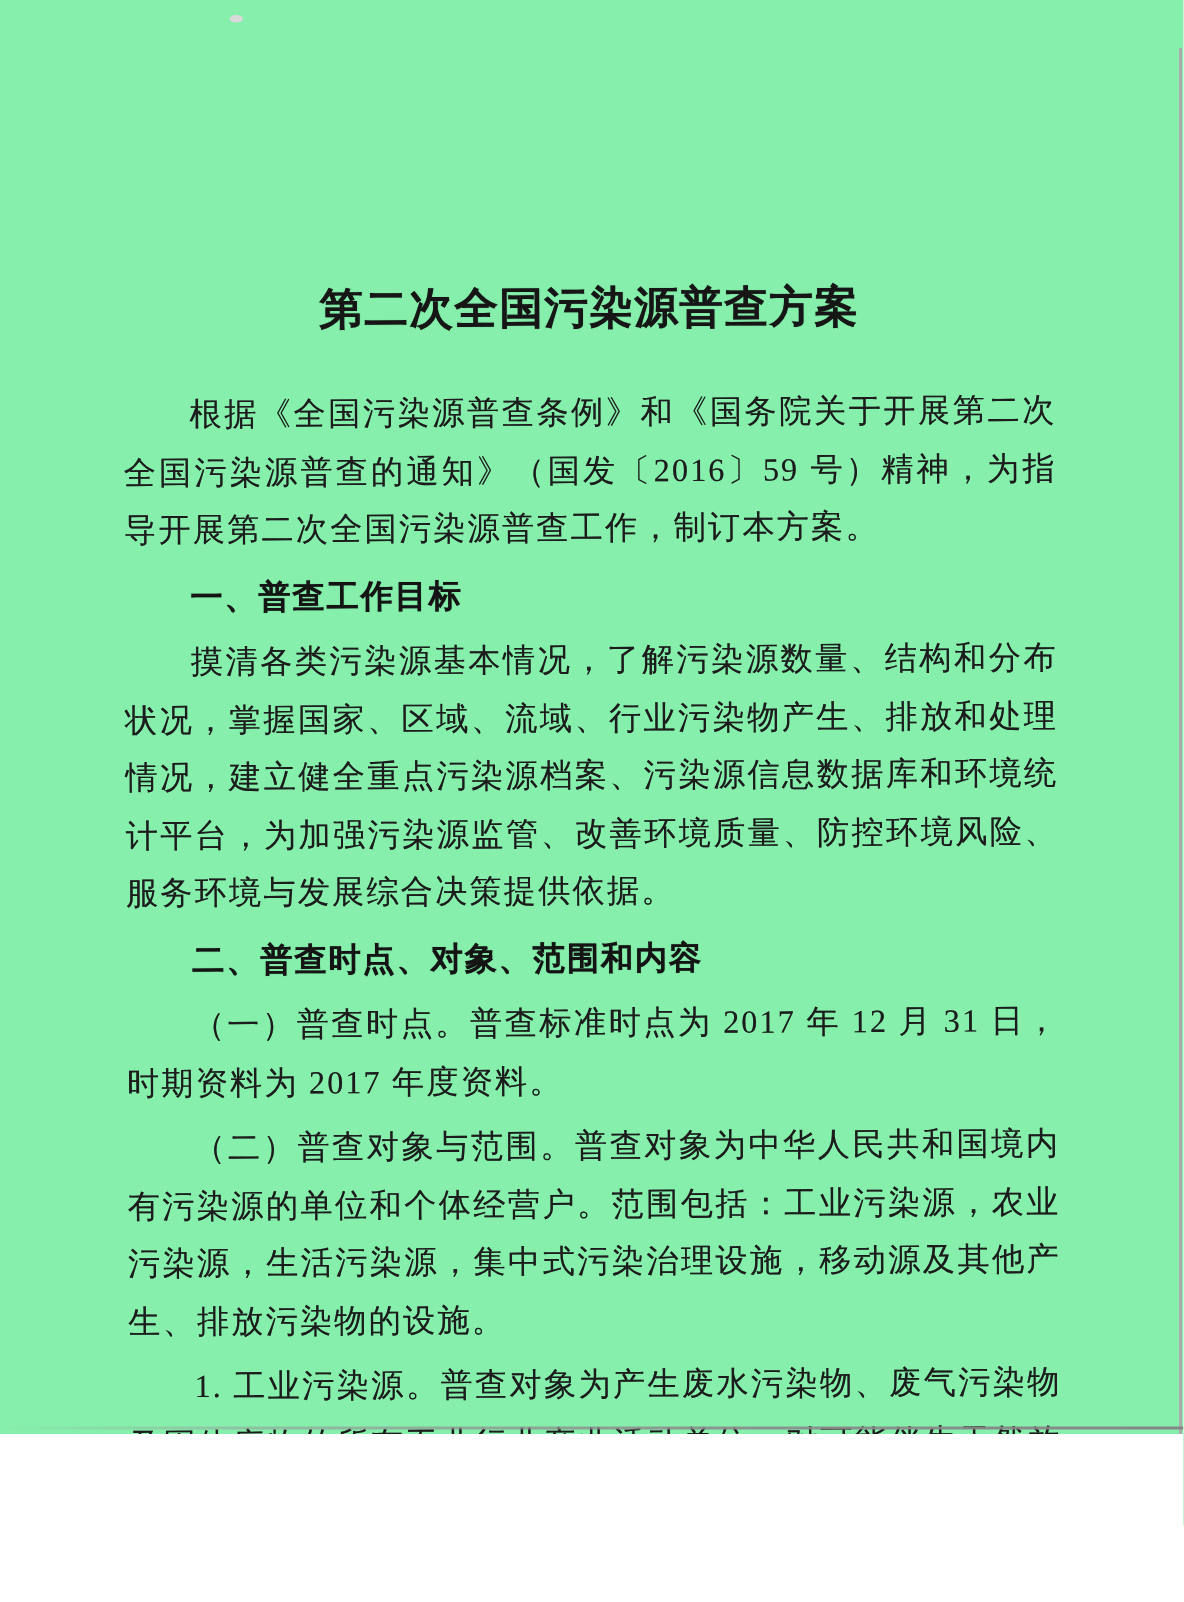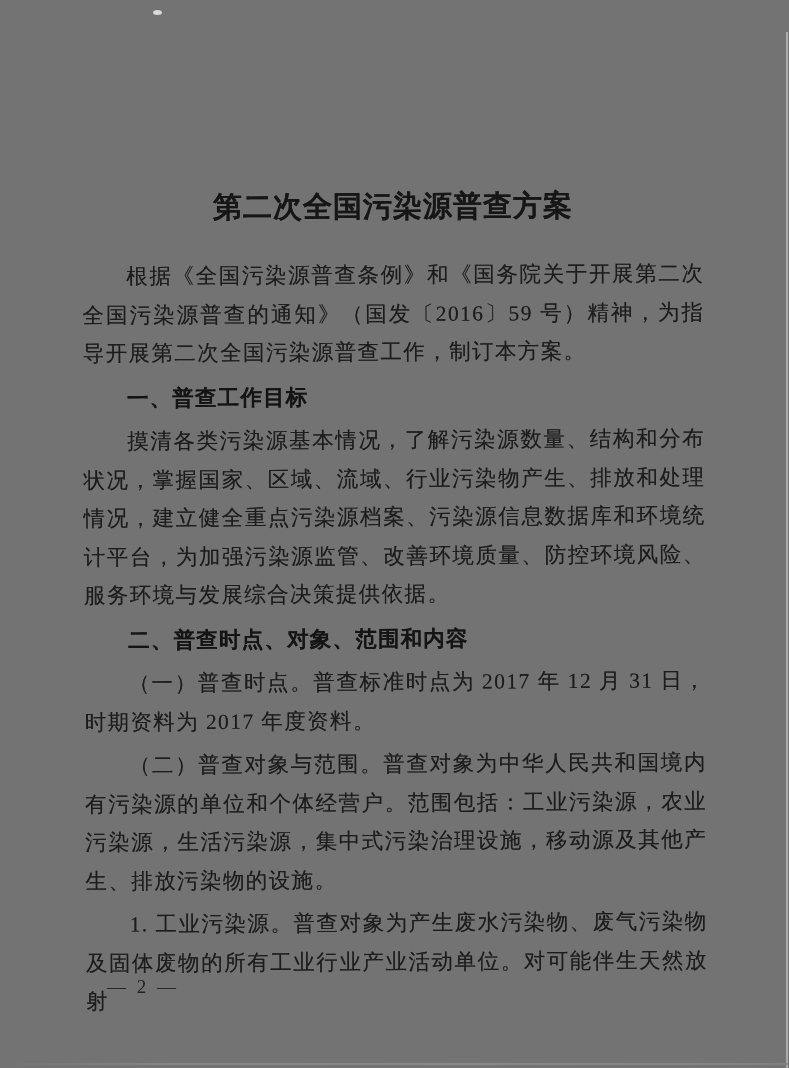--- a/index.html
+++ b/index.html
@@ -3,22 +3,22 @@
 <meta charset="utf-8">
 <style>
   html, body {
     margin: 0;
     padding: 0;
     background: #ffffff;
   }
   .page {
     position: relative;
     width: 789px;
-    height: 1068px;
-    background: #737373;
+    height: 956px;
+    background: #86efac;
     overflow: hidden;
     font-family: "Liberation Serif", serif;
     color: #1b1b1b;
   }
   
   .edge-right {
     position: absolute;
     top: 32px;
     right: 1px;
     width: 2px;

